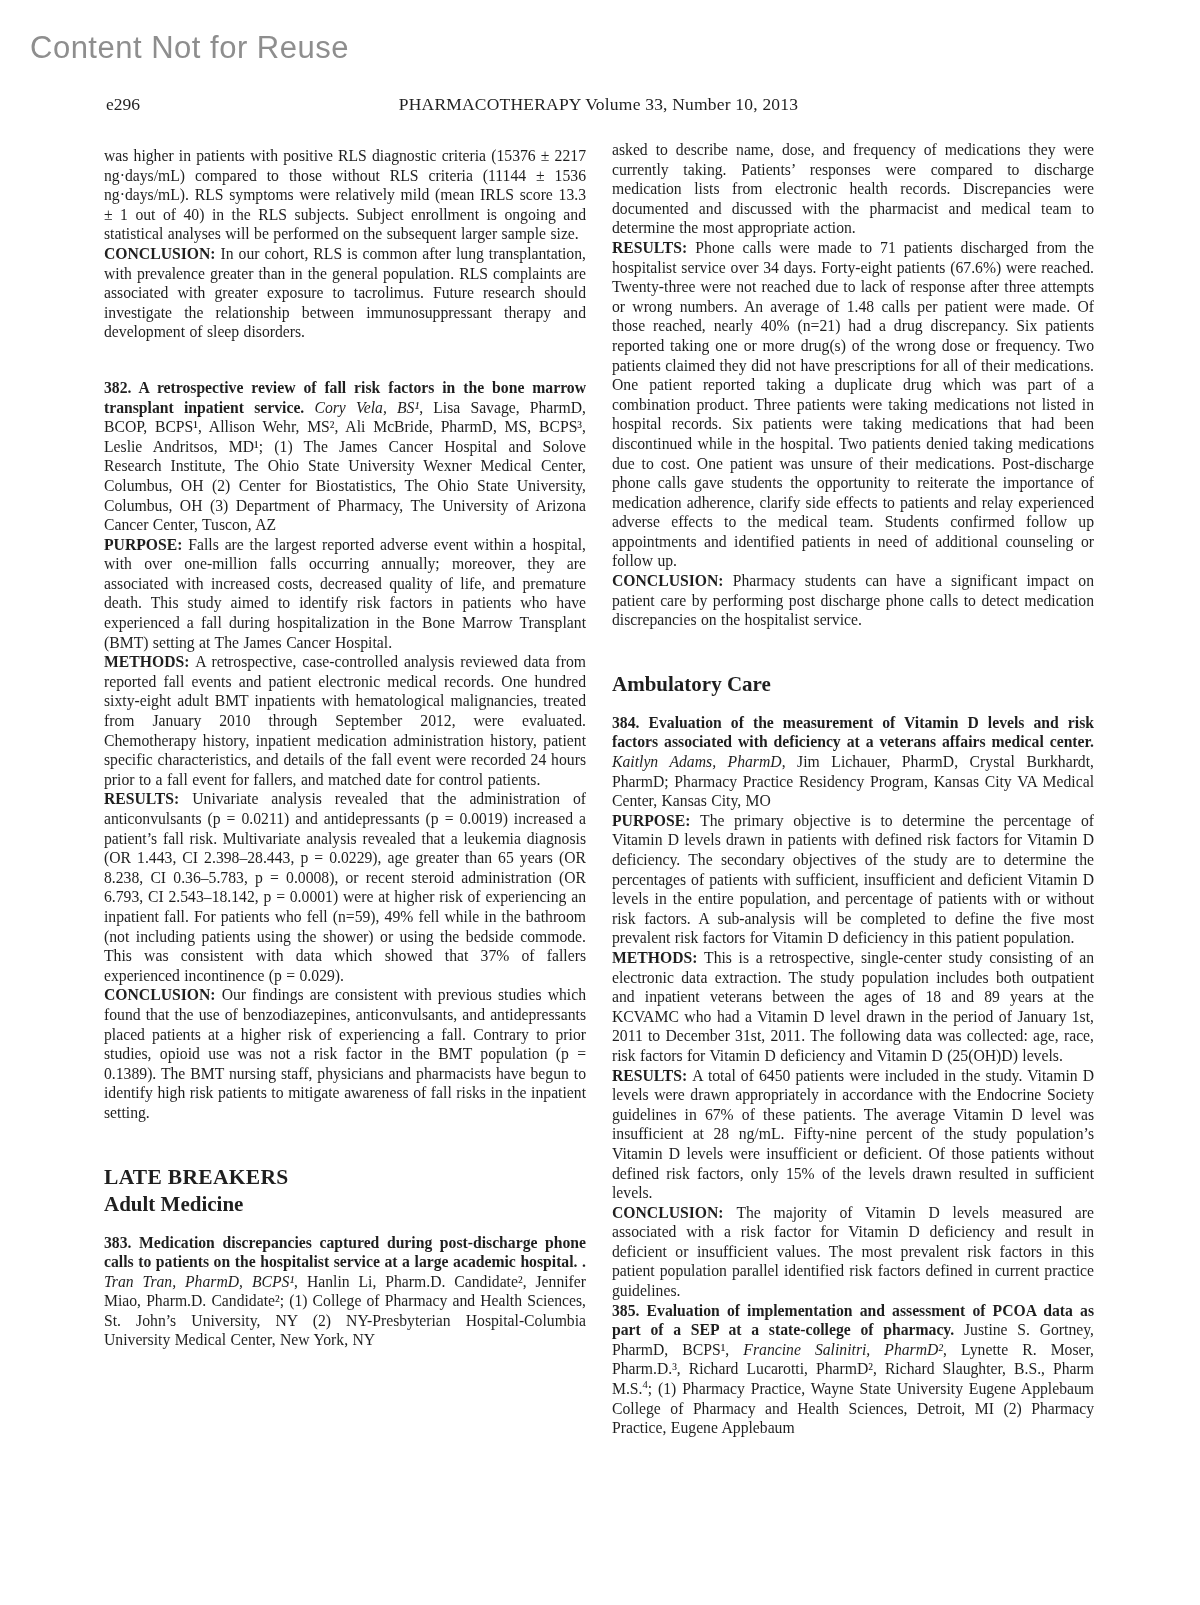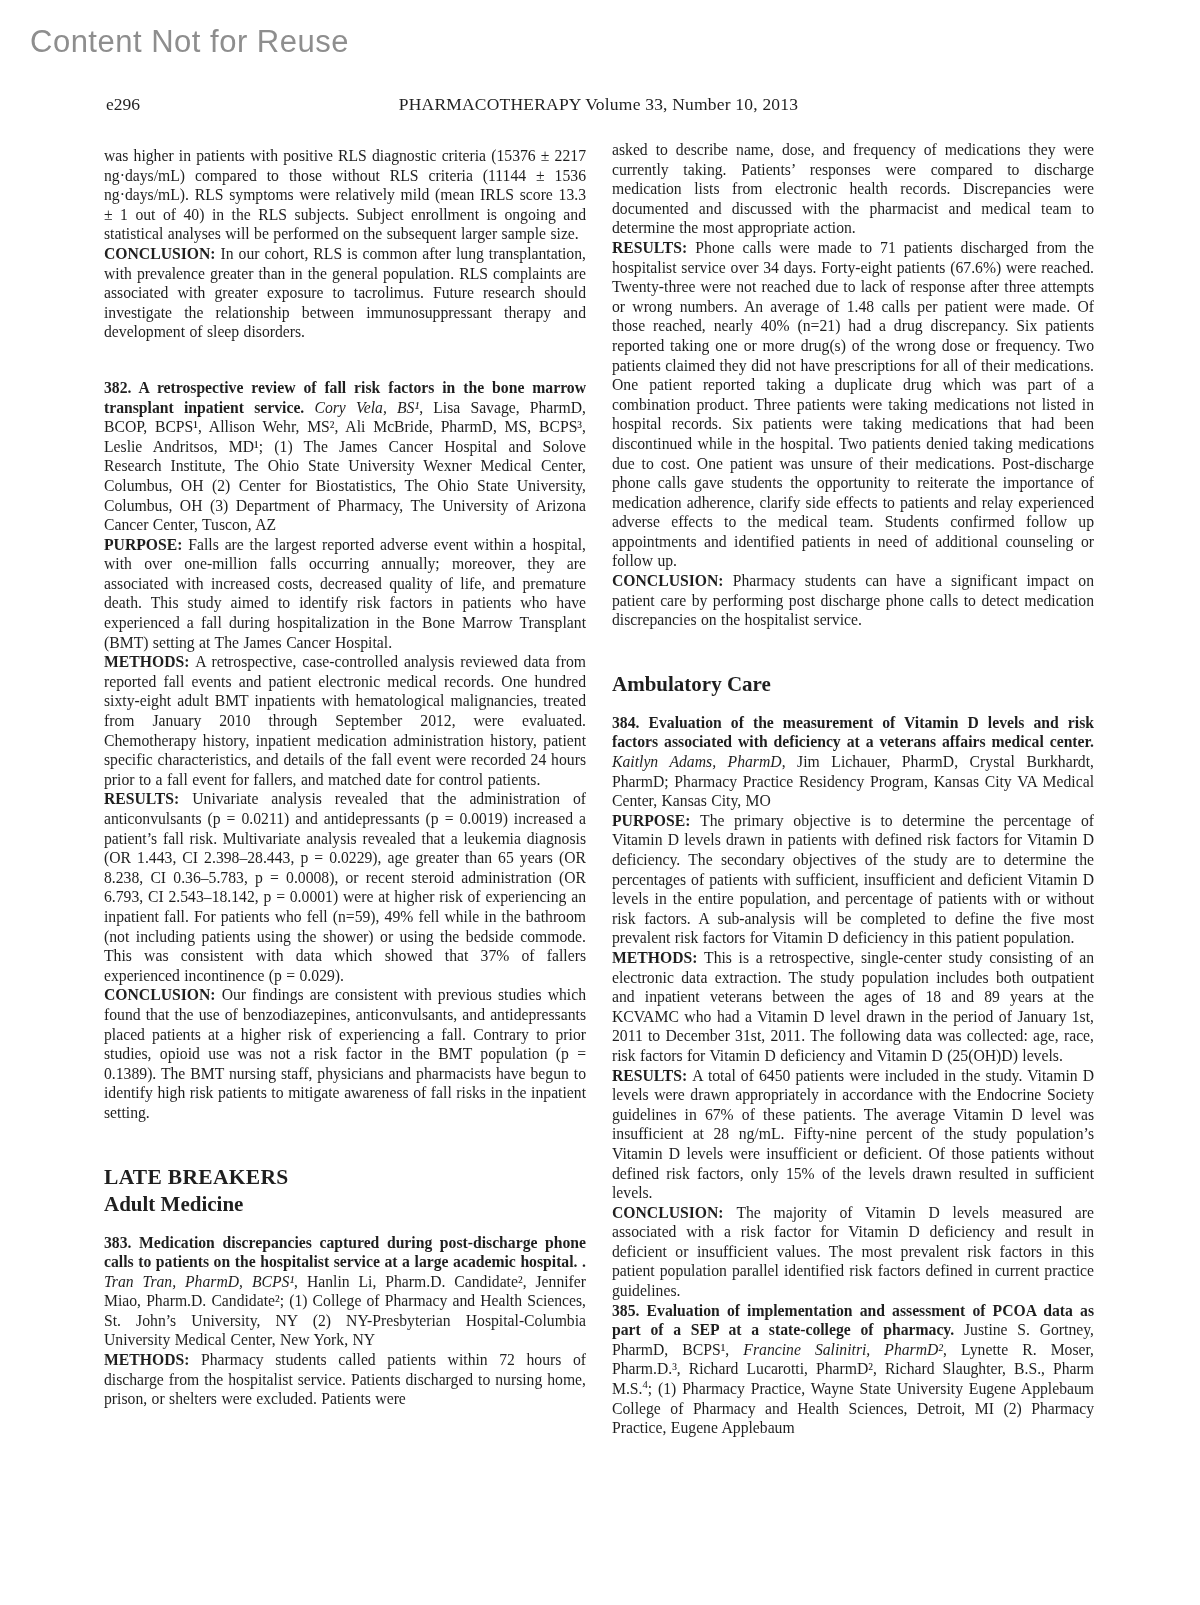--- a/index.html
+++ b/index.html
@@ -3,21 +3,21 @@
 <meta charset="utf-8">
 <style>
   html,body { margin:0; padding:0; background:#fff; }
   .page {
     position:relative; width:1200px; height:1605px; overflow:hidden;
     background:var(--page_background, #ffffff);
     font-family:"Liberation Serif", serif;
     color:var(--body_text, #1f1f1f);
   }
   .watermark {
-    position:absolute; left:30px; top:24px;
+    position:absolute; left:30px; top:30px;
     font-family:"Liberation Sans", sans-serif;
     font-size:31px; color:var(--watermark_gray, #8e8e8e);
     letter-spacing:0.5px; white-space:nowrap;
   }
   .header { position:absolute; left:104px; top:94px; width:989px; height:24px; }
   .pagenum { position:absolute; left:2px; top:0; font-size:17.5px; }
   .journal { position:absolute; left:0; top:0; width:100%; text-align:center; font-size:17.5px; letter-spacing:0.2px; }
   .col { position:absolute; top:140px; width:482px; }
   .col-left  { left:104px;margin-top:6px; }
   .col-right { left:612px; }
@@ -50,21 +50,20 @@
     <p class="body"><span>was higher in patients with positive RLS diagnostic criteria (15376 ± 2217 ng·days/mL) compared to those without RLS criteria (11144 ± 1536 ng·days/mL). RLS symptoms were relatively mild (mean IRLS score 13.3 ± 1 out of 40) in the RLS subjects. Subject enrollment is ongoing and statistical analyses will be performed on the subsequent larger sample size.</span></p>
     <p class="body"><span class="b">CONCLUSION: </span><span>In our cohort, RLS is common after lung transplantation, with prevalence greater than in the general population. RLS complaints are associated with greater exposure to tacrolimus. Future research should investigate the relationship between immunosuppressant therapy and development of sleep disorders.</span></p>
     <p class="body gap-top"><span class="b">382. A retrospective review of fall risk factors in the bone marrow transplant inpatient service. </span><span class="i">Cory Vela, BS¹</span><span>, Lisa Savage, PharmD, BCOP, BCPS¹, Allison Wehr, MS², Ali McBride, PharmD, MS, BCPS³, Leslie Andritsos, MD¹; (1) The James Cancer Hospital and Solove Research Institute, The Ohio State University Wexner Medical Center, Columbus, OH (2) Center for Biostatistics, The Ohio State University, Columbus, OH (3) Department of Pharmacy, The University of Arizona Cancer Center, Tuscon, AZ</span></p>
     <p class="body"><span class="b">PURPOSE: </span><span>Falls are the largest reported adverse event within a hospital, with over one-million falls occurring annually; moreover, they are associated with increased costs, decreased quality of life, and premature death. This study aimed to identify risk factors in patients who have experienced a fall during hospitalization in the Bone Marrow Transplant (BMT) setting at The James Cancer Hospital.</span></p>
     <p class="body"><span class="b">METHODS: </span><span>A retrospective, case-controlled analysis reviewed data from reported fall events and patient electronic medical records. One hundred sixty-eight adult BMT inpatients with hematological malignancies, treated from January 2010 through September 2012, were evaluated. Chemotherapy history, inpatient medication administration history, patient specific characteristics, and details of the fall event were recorded 24 hours prior to a fall event for fallers, and matched date for control patients.</span></p>
     <p class="body"><span class="b">RESULTS: </span><span>Univariate analysis revealed that the administration of anticonvulsants (p = 0.0211) and antidepressants (p = 0.0019) increased a patient’s fall risk. Multivariate analysis revealed that a leukemia diagnosis (OR 1.443, CI 2.398–28.443, p = 0.0229), age greater than 65 years (OR 8.238, CI 0.36–5.783, p = 0.0008), or recent steroid administration (OR 6.793, CI 2.543–18.142, p = 0.0001) were at higher risk of experiencing an inpatient fall. For patients who fell (n=59), 49% fell while in the bathroom (not including patients using the shower) or using the bedside commode. This was consistent with data which showed that 37% of fallers experienced incontinence (p = 0.029).</span></p>
     <p class="body"><span class="b">CONCLUSION: </span><span>Our findings are consistent with previous studies which found that the use of benzodiazepines, anticonvulsants, and antidepressants placed patients at a higher risk of experiencing a fall. Contrary to prior studies, opioid use was not a risk factor in the BMT population (p = 0.1389). The BMT nursing staff, physicians and pharmacists have begun to identify high risk patients to mitigate awareness of fall risks in the inpatient setting.</span></p>
     <h1 class="h1">LATE BREAKERS</h1>
     <h2 class="h2">Adult Medicine</h2>
     <p class="body"><span class="b">383. Medication discrepancies captured during post-discharge phone calls to patients on the hospitalist service at a large academic hospital. . </span><span class="i">Tran Tran, PharmD, BCPS¹</span><span>, Hanlin Li, Pharm.D. Candidate², Jennifer Miao, Pharm.D. Candidate²; (1) College of Pharmacy and Health Sciences, St. John’s University, NY (2) NY-Presbyterian Hospital-Columbia University Medical Center, New York, NY</span></p>
-    <p class="body"><span class="b">METHODS: </span><span>Pharmacy students called patients within 72 hours of discharge from the hospitalist service. Patients discharged to nursing home, prison, or shelters were excluded. Patients were</span></p>
   </div>
 
   <div class="col col-right">
     <p class="body"><span>asked to describe name, dose, and frequency of medications they were currently taking. Patients’ responses were compared to discharge medication lists from electronic health records. Discrepancies were documented and discussed with the pharmacist and medical team to determine the most appropriate action.</span></p>
     <p class="body"><span class="b">RESULTS: </span><span>Phone calls were made to 71 patients discharged from the hospitalist service over 34 days. Forty-eight patients (67.6%) were reached. Twenty-three were not reached due to lack of response after three attempts or wrong numbers. An average of 1.48 calls per patient were made. Of those reached, nearly 40% (n=21) had a drug discrepancy. Six patients reported taking one or more drug(s) of the wrong dose or frequency. Two patients claimed they did not have prescriptions for all of their medications. One patient reported taking a duplicate drug which was part of a combination product. Three patients were taking medications not listed in hospital records. Six patients were taking medications that had been discontinued while in the hospital. Two patients denied taking medications due to cost. One patient was unsure of their medications. Post-discharge phone calls gave students the opportunity to reiterate the importance of medication adherence, clarify side effects to patients and relay experienced adverse effects to the medical team. Students confirmed follow up appointments and identified patients in need of additional counseling or follow up.</span></p>
     <p class="body"><span class="b">CONCLUSION: </span><span>Pharmacy students can have a significant impact on patient care by performing post discharge phone calls to detect medication discrepancies on the hospitalist service.</span></p>
     <h2 class="h2 standalone">Ambulatory Care</h2>
     <p class="body"><span class="b">384. Evaluation of the measurement of Vitamin D levels and risk factors associated with deficiency at a veterans affairs medical center. </span><span class="i">Kaitlyn Adams, PharmD</span><span>, Jim Lichauer, PharmD, Crystal Burkhardt, PharmD; Pharmacy Practice Residency Program, Kansas City VA Medical Center, Kansas City, MO</span></p>
     <p class="body"><span class="b">PURPOSE: </span><span>The primary objective is to determine the percentage of Vitamin D levels drawn in patients with defined risk factors for Vitamin D deficiency. The secondary objectives of the study are to determine the percentages of patients with sufficient, insufficient and deficient Vitamin D levels in the entire population, and percentage of patients with or without risk factors. A sub-analysis will be completed to define the five most prevalent risk factors for Vitamin D deficiency in this patient population.</span></p>
     <p class="body"><span class="b">METHODS: </span><span>This is a retrospective, single-center study consisting of an electronic data extraction. The study population includes both outpatient and inpatient veterans between the ages of 18 and 89 years at the KCVAMC who had a Vitamin D level drawn in the period of January 1st, 2011 to December 31st, 2011. The following data was collected: age, race, risk factors for Vitamin D deficiency and Vitamin D (25(OH)D) levels.</span></p>

